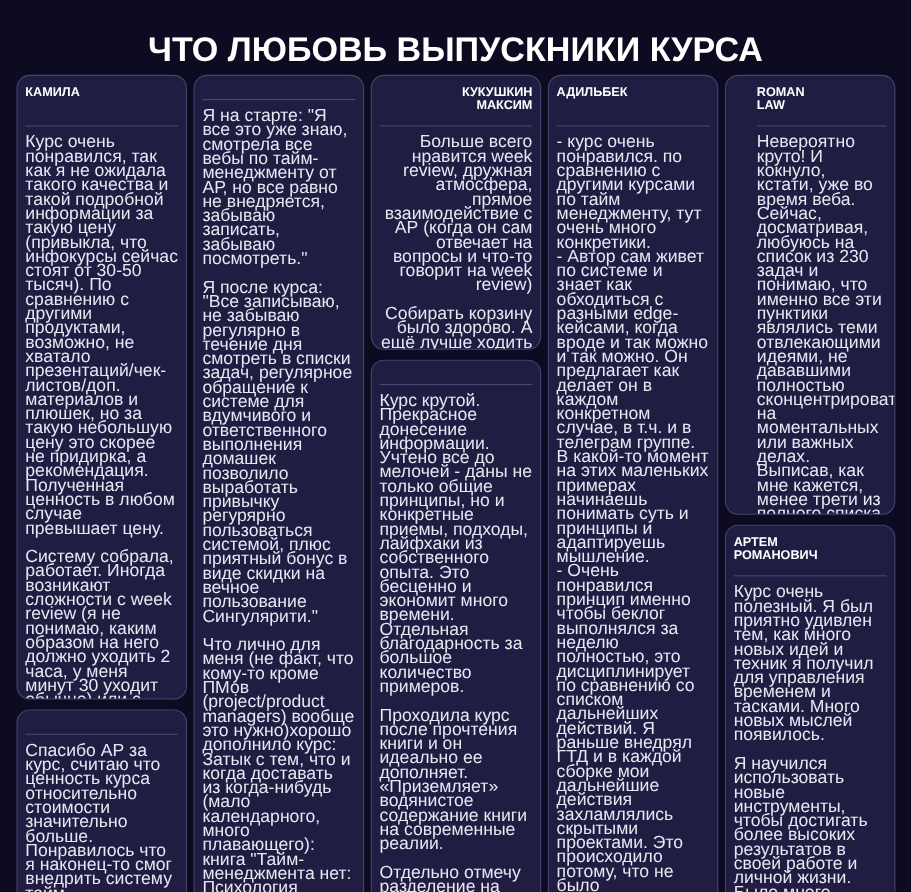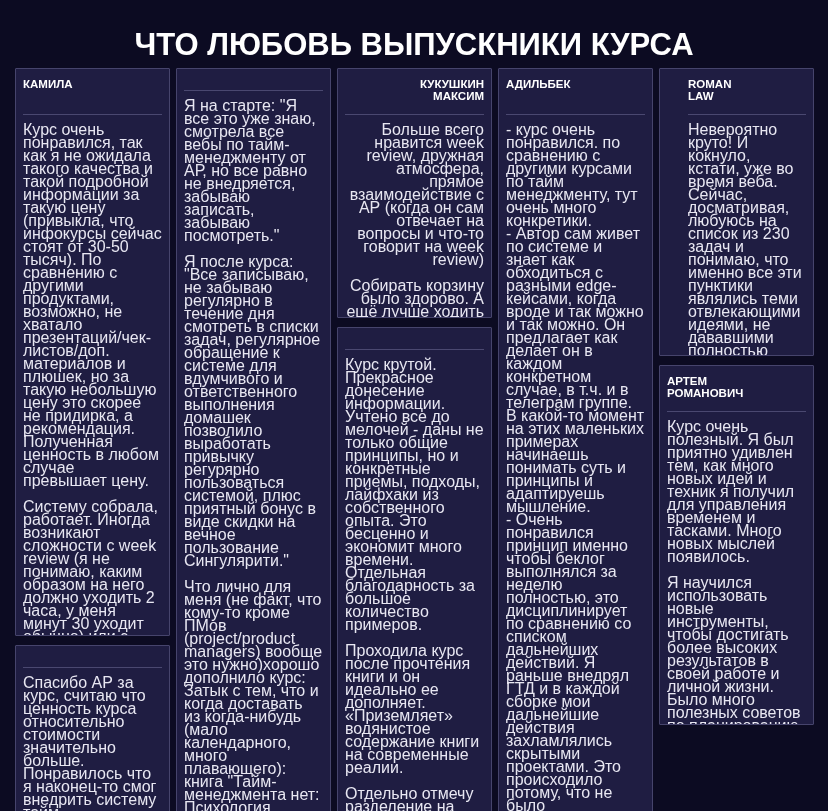--- a/index.html
+++ b/index.html
@@ -31,21 +31,21 @@
   .column {
     position: absolute;
     top: 68px;
     display: flex;
     flex-direction: column;
     gap: 9px;
   }
   .card {
     background: #1f1d42;
     border: 1px solid #46446c;
-    border-radius: 1px;
+    border-radius: 12px;
     box-sizing: border-box;
     padding: 9px 7px 8px 7px;
     overflow: hidden;
     position: relative;
   }
   .card-name {
     font-family: "Liberation Sans", sans-serif;
     font-weight: bold;
     font-size: 11.5px;
     line-height: 12px;
@@ -128,21 +128,21 @@
   <div class="card" style="height:780px;">
     <div class="card-name">АДИЛЬБЕК</div>
     <div class="card-divider"></div>
     <div class="card-text">- курс очень понравился. по сравнению с другими курсами по тайм менеджменту, тут очень много конкретики.
 - Автор сам живет по системе и знает как обходиться с разными edge-кейсами, когда вроде и так можно и так можно. Он предлагает как делает он в каждом конкретном случае, в т.ч. и в телеграм группе. В какой-то момент на этих маленьких примерах начинаешь понимать суть и принципы и адаптируешь мышление.
 - Очень понравился принцип именно чтобы беклог выполнялся за неделю полностью, это дисциплинирует по сравнению со списком дальнейших действий. Я раньше внедрял ГТД и в каждой сборке мои дальнейшие действия захламлялись скрытыми проектами. Это происходило потому, что не было обязательства выполнять все задачи до конца недели, соответственно можно было закидывать туда огромные невыполнимые куски. Хоть я и пытался конечно их дробить и делать одношаговыми, на практике все равно много мертвых задач лежало. Теперь же приходтся сначала переварить задачу прежде чем класть в бэклог. Кстати, система именно в итерации 9 списков научила меня хорошенько разжевать задачу для самого себя, прежде чем комититься на выполнение. Я заметил, что хоть в начале я и трачу много времени на разжевывание, но</div>
   </div>
 </div>
 
 <div class="column" style="left:659px; width:155px;">
-  <div class="card" style="height:288px;padding-left:28px;">
+  <div class="card" style="height:400px;padding-left:28px;">
     <div class="card-name">ROMAN
 LAW</div>
     <div class="card-divider"></div>
     <div class="card-text">Невероятно круто! И кокнуло, кстати, уже во время веба. Сейчас, досматривая, любуюсь на список из 230 задач и понимаю, что именно все эти пунктики являлись теми отвлекающими идеями, не дававшими полностью сконцентрироваться на моментальных или важных делах. Выписав, как мне кажется, менее трети из полного списка, уже чувствую приятную и непривычную лёгкость в сознании, вытекающую в заметное улучшение концентрации, и просто затаив дыхание жду следующие моменты, в которые смогу дописать корзину, начать её разбирать и ввести наконец эту супер-крутую систему в обиход.</div>
   </div>
   <div class="card" style="height:360px;">
     <div class="card-name">АРТЕМ
 РОМАНОВИЧ</div>
     <div class="card-divider"></div>
     <div class="card-text">Курс очень полезный. Я был приятно удивлен тем, как много новых идей и техник я получил для управления временем и тасками. Много новых мыслей появилось.

